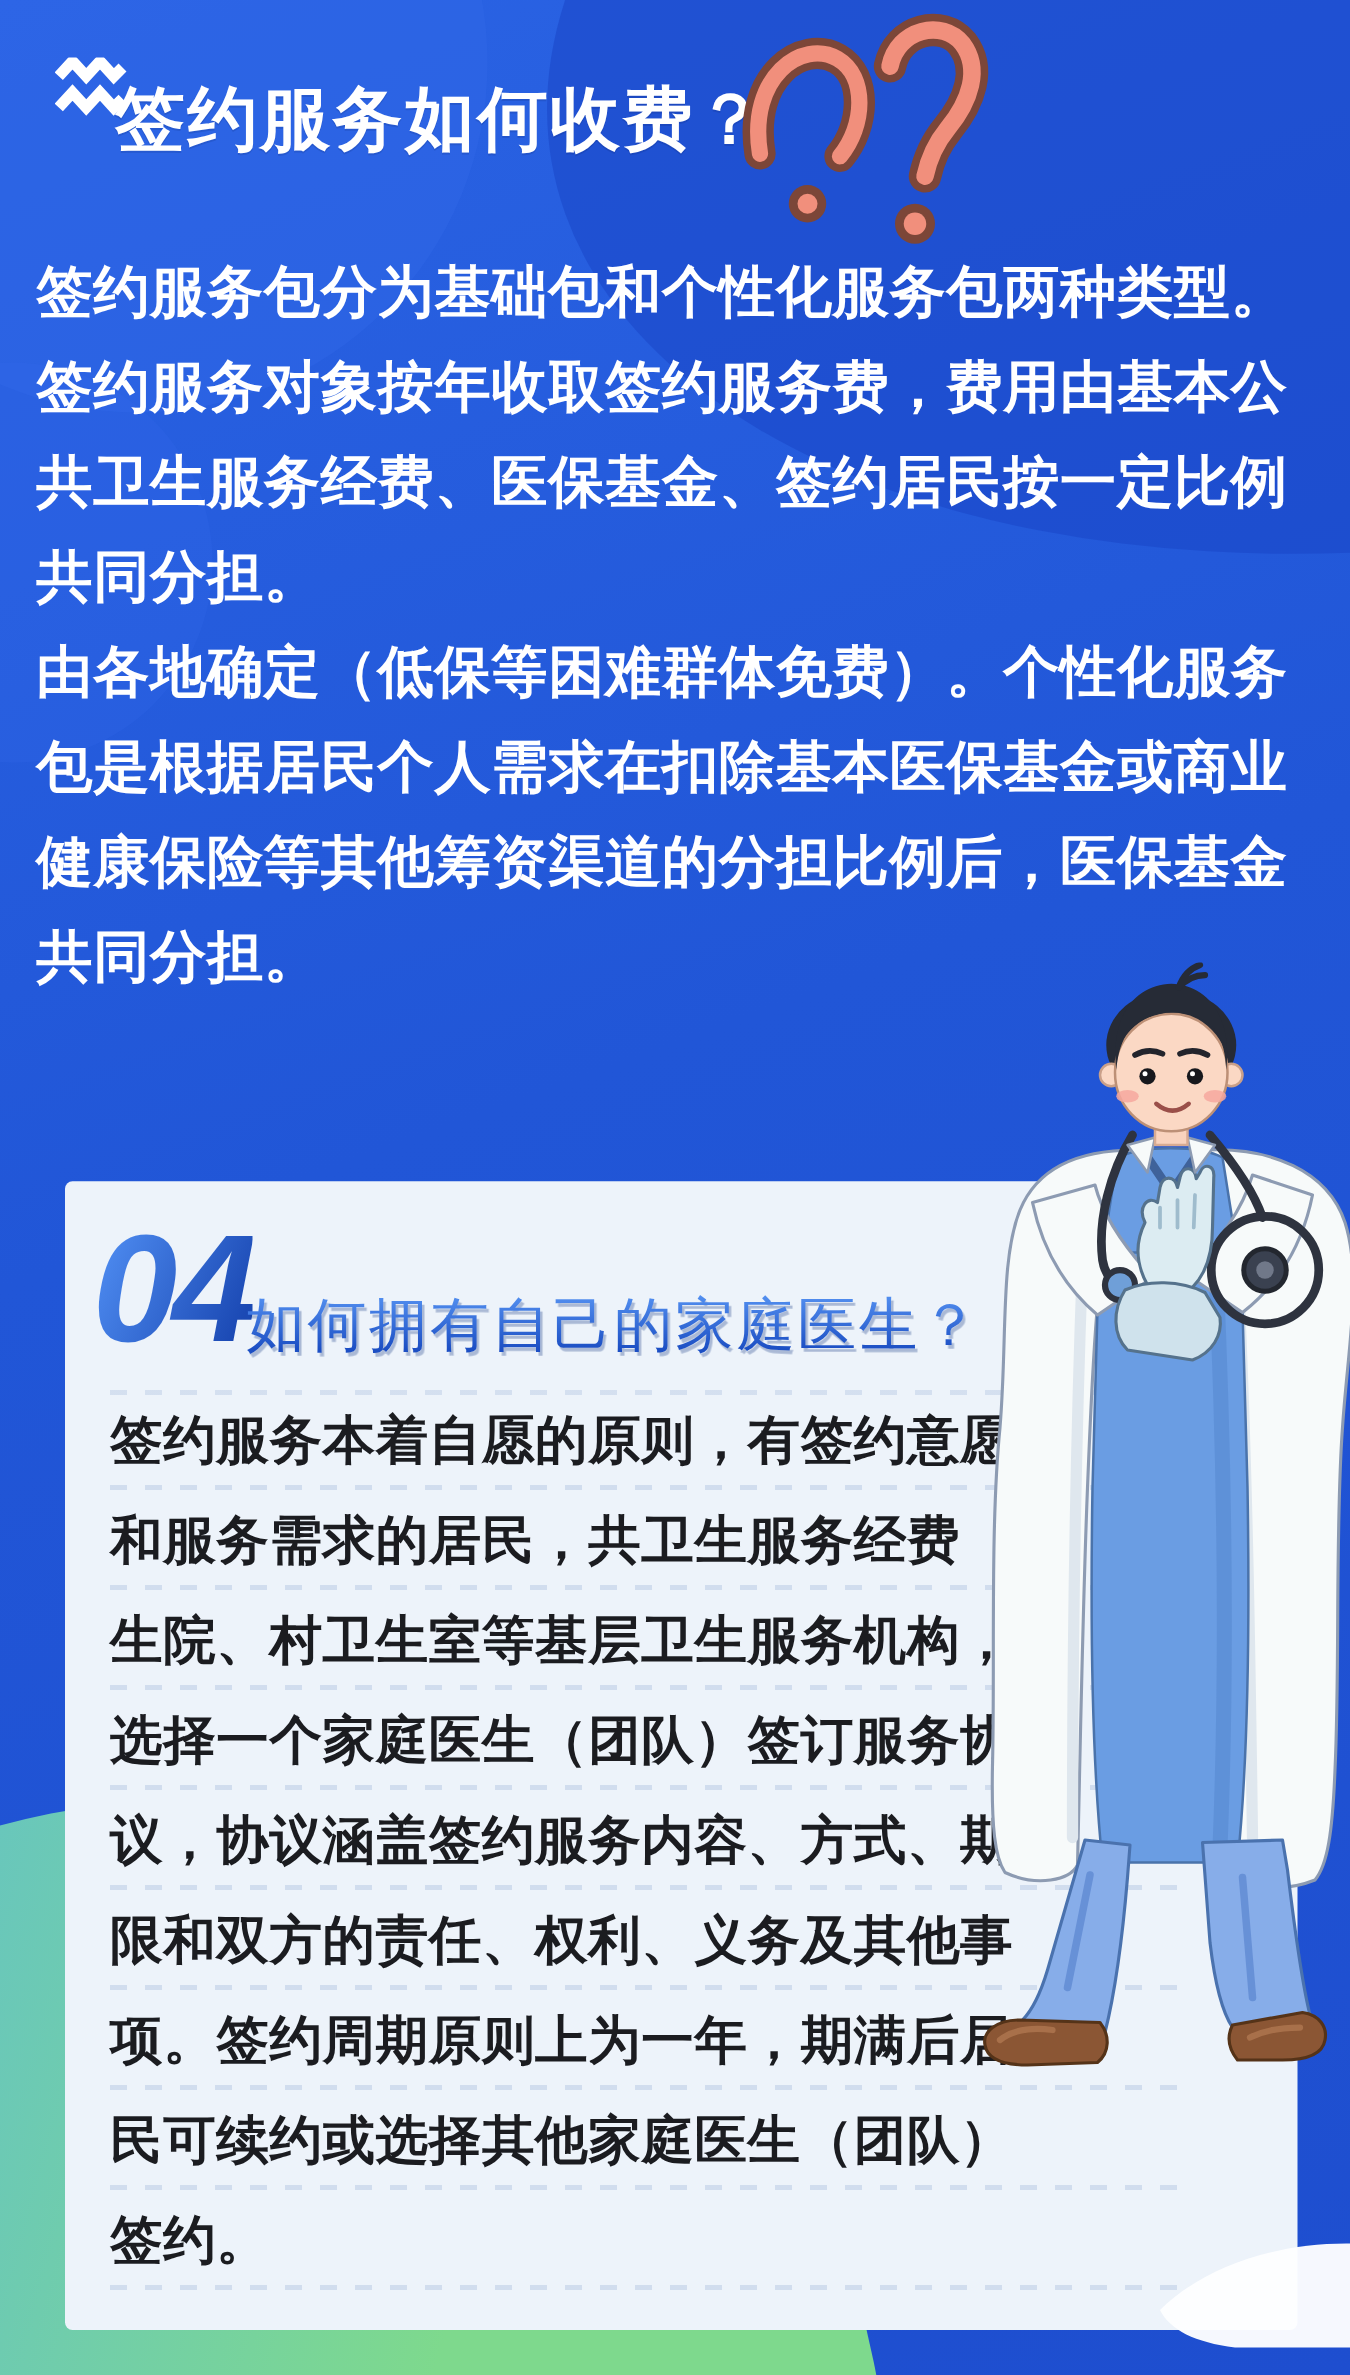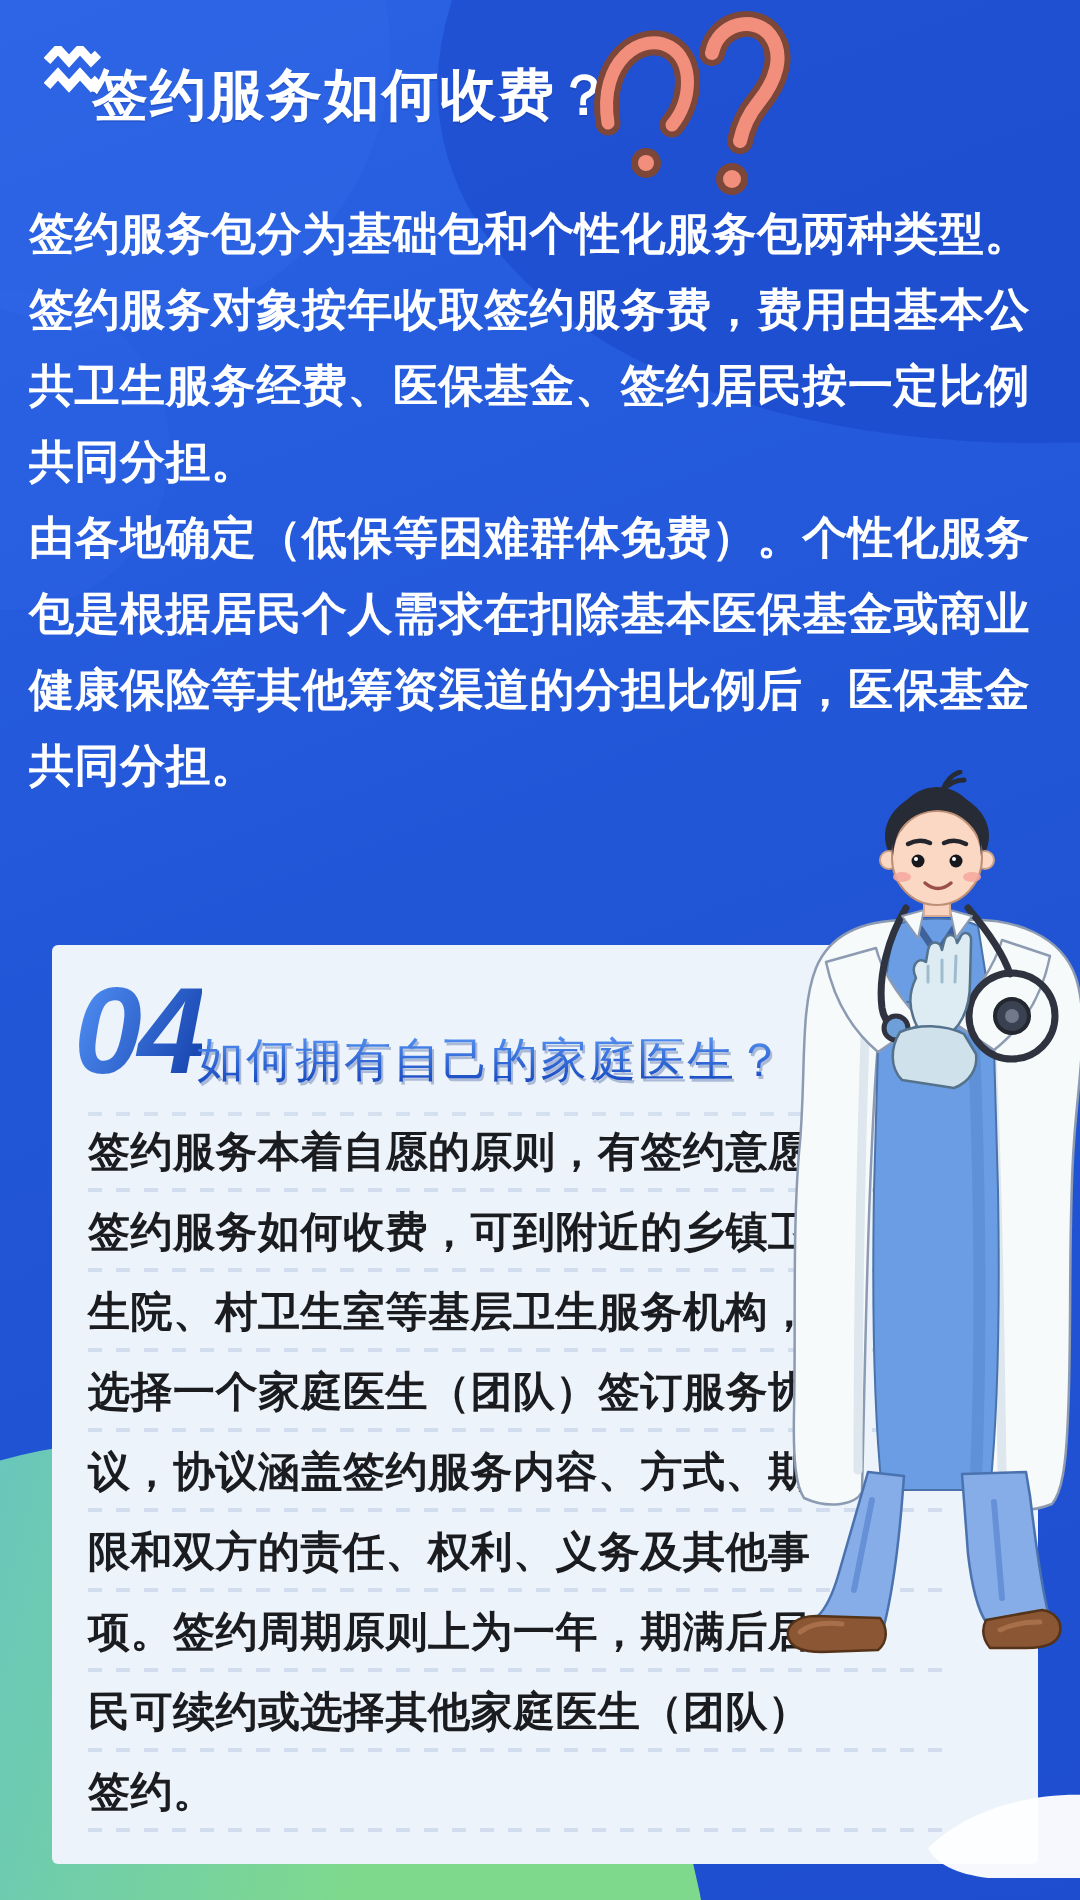--- a/index.html
+++ b/index.html
@@ -121,21 +121,21 @@
     <div class="line">包是根据居民个人需求在扣除基本医保基金或商业</div>
     <div class="line">健康保险等其他筹资渠道的分担比例后，医保基金</div>
     <div class="line">共同分担。</div>
   </div>
 
   <div class="info-card">
     <div class="card-number">04</div>
     <div class="card-heading">如何拥有自己的家庭医生？</div>
     <div class="rule-area">
       <div class="rule-row"><span class="line-text">签约服务本着自愿的原则，有签约意愿</span></div>
-      <div class="rule-row"><span class="line-text">签约服务如何收费，可到附近的乡镇卫</span></div>
+      <div class="rule-row"><span class="line-text">和服务需求的居民，共卫生服务经费</span></div>
       <div class="rule-row"><span class="line-text">生院、村卫生室等基层卫生服务机构，</span></div>
       <div class="rule-row"><span class="line-text">选择一个家庭医生（团队）签订服务协</span></div>
       <div class="rule-row"><span class="line-text">议，协议涵盖签约服务内容、方式、期</span></div>
       <div class="rule-row"><span class="line-text">限和双方的责任、权利、义务及其他事</span></div>
       <div class="rule-row"><span class="line-text">项。签约周期原则上为一年，期满后居</span></div>
       <div class="rule-row"><span class="line-text">民可续约或选择其他家庭医生（团队）</span></div>
       <div class="rule-row"><span class="line-text">签约。</span></div>
     </div>
   </div>
 

